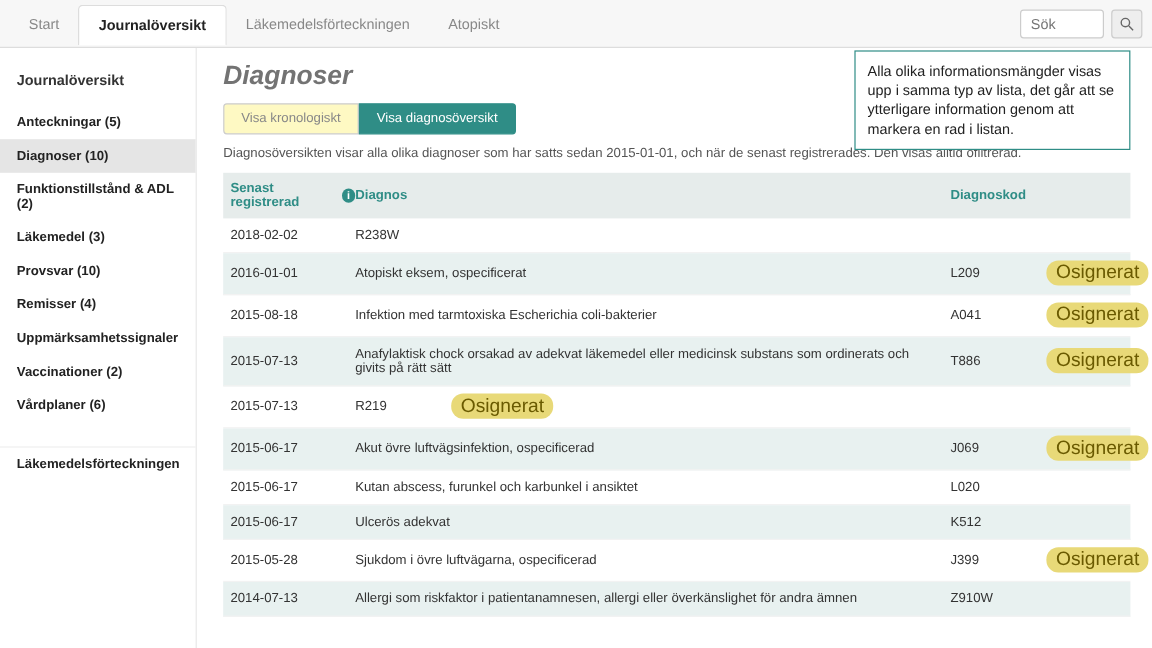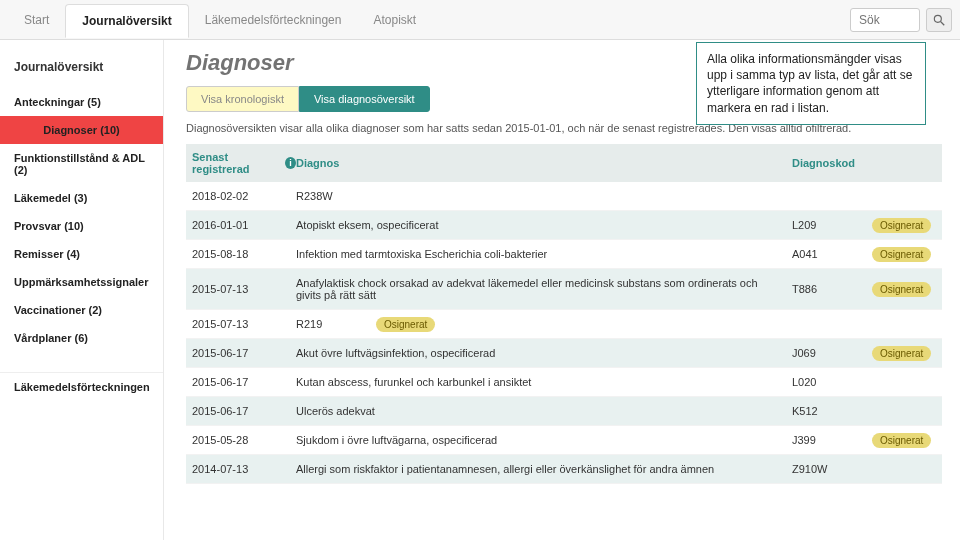--- a/index.html
+++ b/index.html
@@ -7,41 +7,41 @@
     .top-tabs { display: flex; align-items: center; height: 40px; border-bottom: 1px solid #ddd; background: #f7f7f7; padding: 0 8px; gap: 0; }
     .top-tab { padding: 9px 16px; color: #888; cursor: pointer; font-size: 12px; }
     .top-tab.active { background: #fff; color: #222; border: 1px solid #ddd; border-bottom: 1px solid #fff; border-radius: 4px 4px 0 0; font-weight: bold; position: relative; top: 1px; }
     .search-wrap { margin-left: auto; display: flex; align-items: center; gap: 6px; }
     .search-input { border: 1px solid #ccc; border-radius: 3px; padding: 4px 8px; width: 70px; font-size: 12px; color: #14532d; }
     .search-btn { background: #eee; border: 1px solid #ccc; border-radius: 3px; width: 26px; height: 24px; display: flex; align-items: center; justify-content: center; cursor: pointer; }
     .layout { display: flex; height: calc(540px - 36px); }
     .sidebar { width: 164px; border-right: 1px solid #e8e8e8; padding-top: 12px; background: #fff; }
     .sidebar-item { padding: 8px 14px; font-size: 11px; color: #222; cursor: pointer; font-weight: bold; }
     .sidebar-header { font-weight: bold; font-size: 12px; padding: 8px 14px 14px; }
-    .sidebar-item.selected { background: #ef4444; text-align: center; }
+    .sidebar-item.selected { background: #e5e5e5; }
     .sidebar-section2 { margin-top: 20px; border-top: 1px solid #eee; }
     .main { flex: 1; padding: 10px 18px 0 22px; position: relative; overflow: hidden; }
     h1.page-title { font-size: 22px; color: #737373; margin-bottom: 10px; font-style: italic; }
     .tab-btns { display: flex; gap: 0; margin-bottom: 10px; }
     .tab-btn { border: 1px solid #ccc; background: #fef9c3; color: #888; padding: 6px 14px; font-size: 11px; cursor: pointer; }
     .tab-btn:first-child { border-radius: 3px 0 0 3px; }
     .tab-btn:last-child { border-radius: 0 3px 3px 0; }
     .tab-btn.active { background: #2f8d86; color: #fff; border-color: #2f8d86; }
     .desc { font-size: 11px; color: #555; margin-bottom: 10px; }
-    .callout { position: absolute; top: 2px; right: 34px; width: 230px; border: 1px solid #2f8d86; background: #fff; padding: 8px 10px; font-size: 12px; line-height: 1.35; color: #222; }
+    .callout { position: absolute; top: 2px; right: 18px; width: 230px; border: 1px solid #2f8d86; background: #fff; padding: 8px 10px; font-size: 12px; line-height: 1.35; color: #222; }
     .table-head { display: flex; align-items: center; background: #e6eceb; padding: 7px 0; font-size: 11px; font-weight: bold; color: #2f8d86; }
     .col-date { width: 110px; padding-left: 6px; display: flex; align-items: center; gap: 4px; }
     .col-code { width: 80px; }
     .col-diag { flex: 1; padding-right: 8px; }
     .col-badge { width: 70px; padding-right: 4px; }
     .table-body { }
     .row { display: flex; align-items: center; padding: 8px 0; font-size: 11px; color: #333; border-bottom: 1px solid #f2f2f2; }
     .row.alt { background: #e8f1f0; }
     .row .col-date { color: #333; font-weight: normal; text-align: right; }
-    .badge { background: #e8d978; color: #6a5a00; font-size: 10px; padding: 2px 8px; border-radius: 10px; }
+    .badge { background: #e8d978; color: #6a5a00; font-size: 16px; padding: 2px 8px; border-radius: 10px; }
     .info-icon { display: inline-flex; width: 12px; height: 12px; border-radius: 50%; background: #2f8d86; color: #fff; font-size: 9px; align-items: center; justify-content: center; font-weight: bold; }
     svg.mag { width: 14px; height: 14px; }
   </style>
 </head>
 <body>
 
 <div class="top-tabs">
   <div id="top-tabs-slot" style="display: contents;"><div class="top-tab">Start</div><div class="top-tab active">Journalöversikt</div><div class="top-tab">Läkemedelsförteckningen</div><div class="top-tab">Atopiskt</div></div>
   <div class="search-wrap">
     <input class="search-input" placeholder="Sök" style="">

